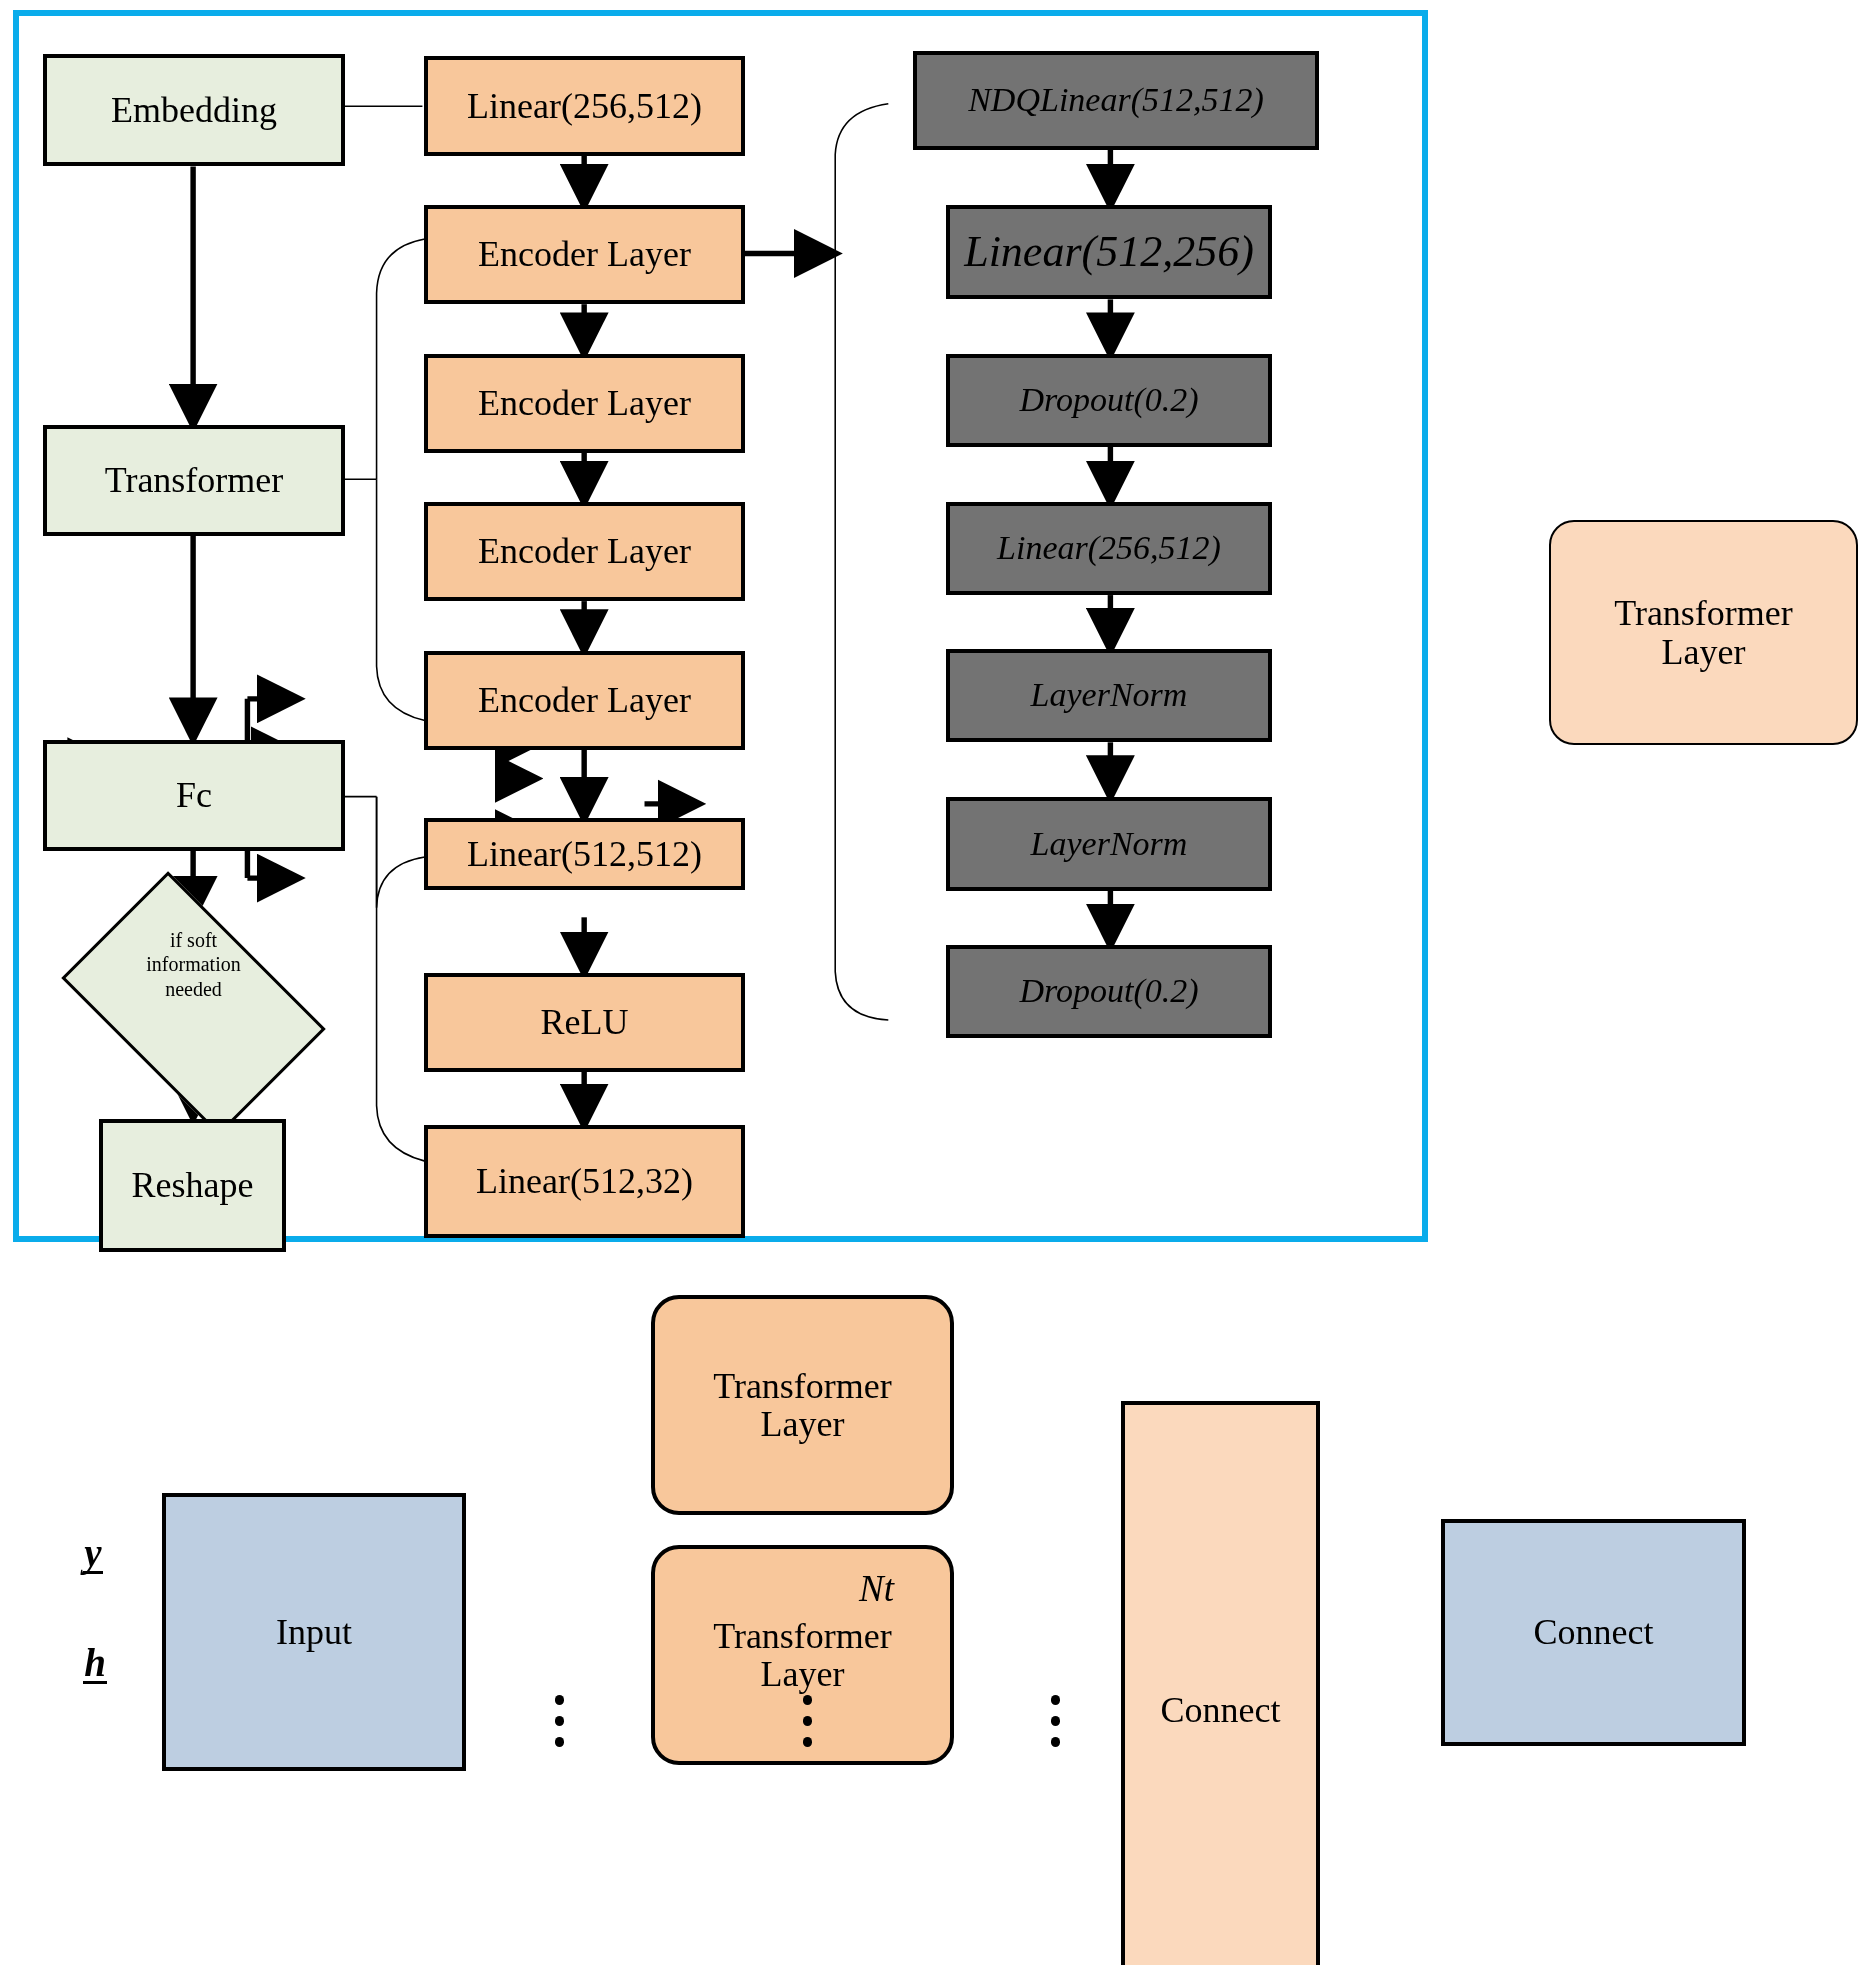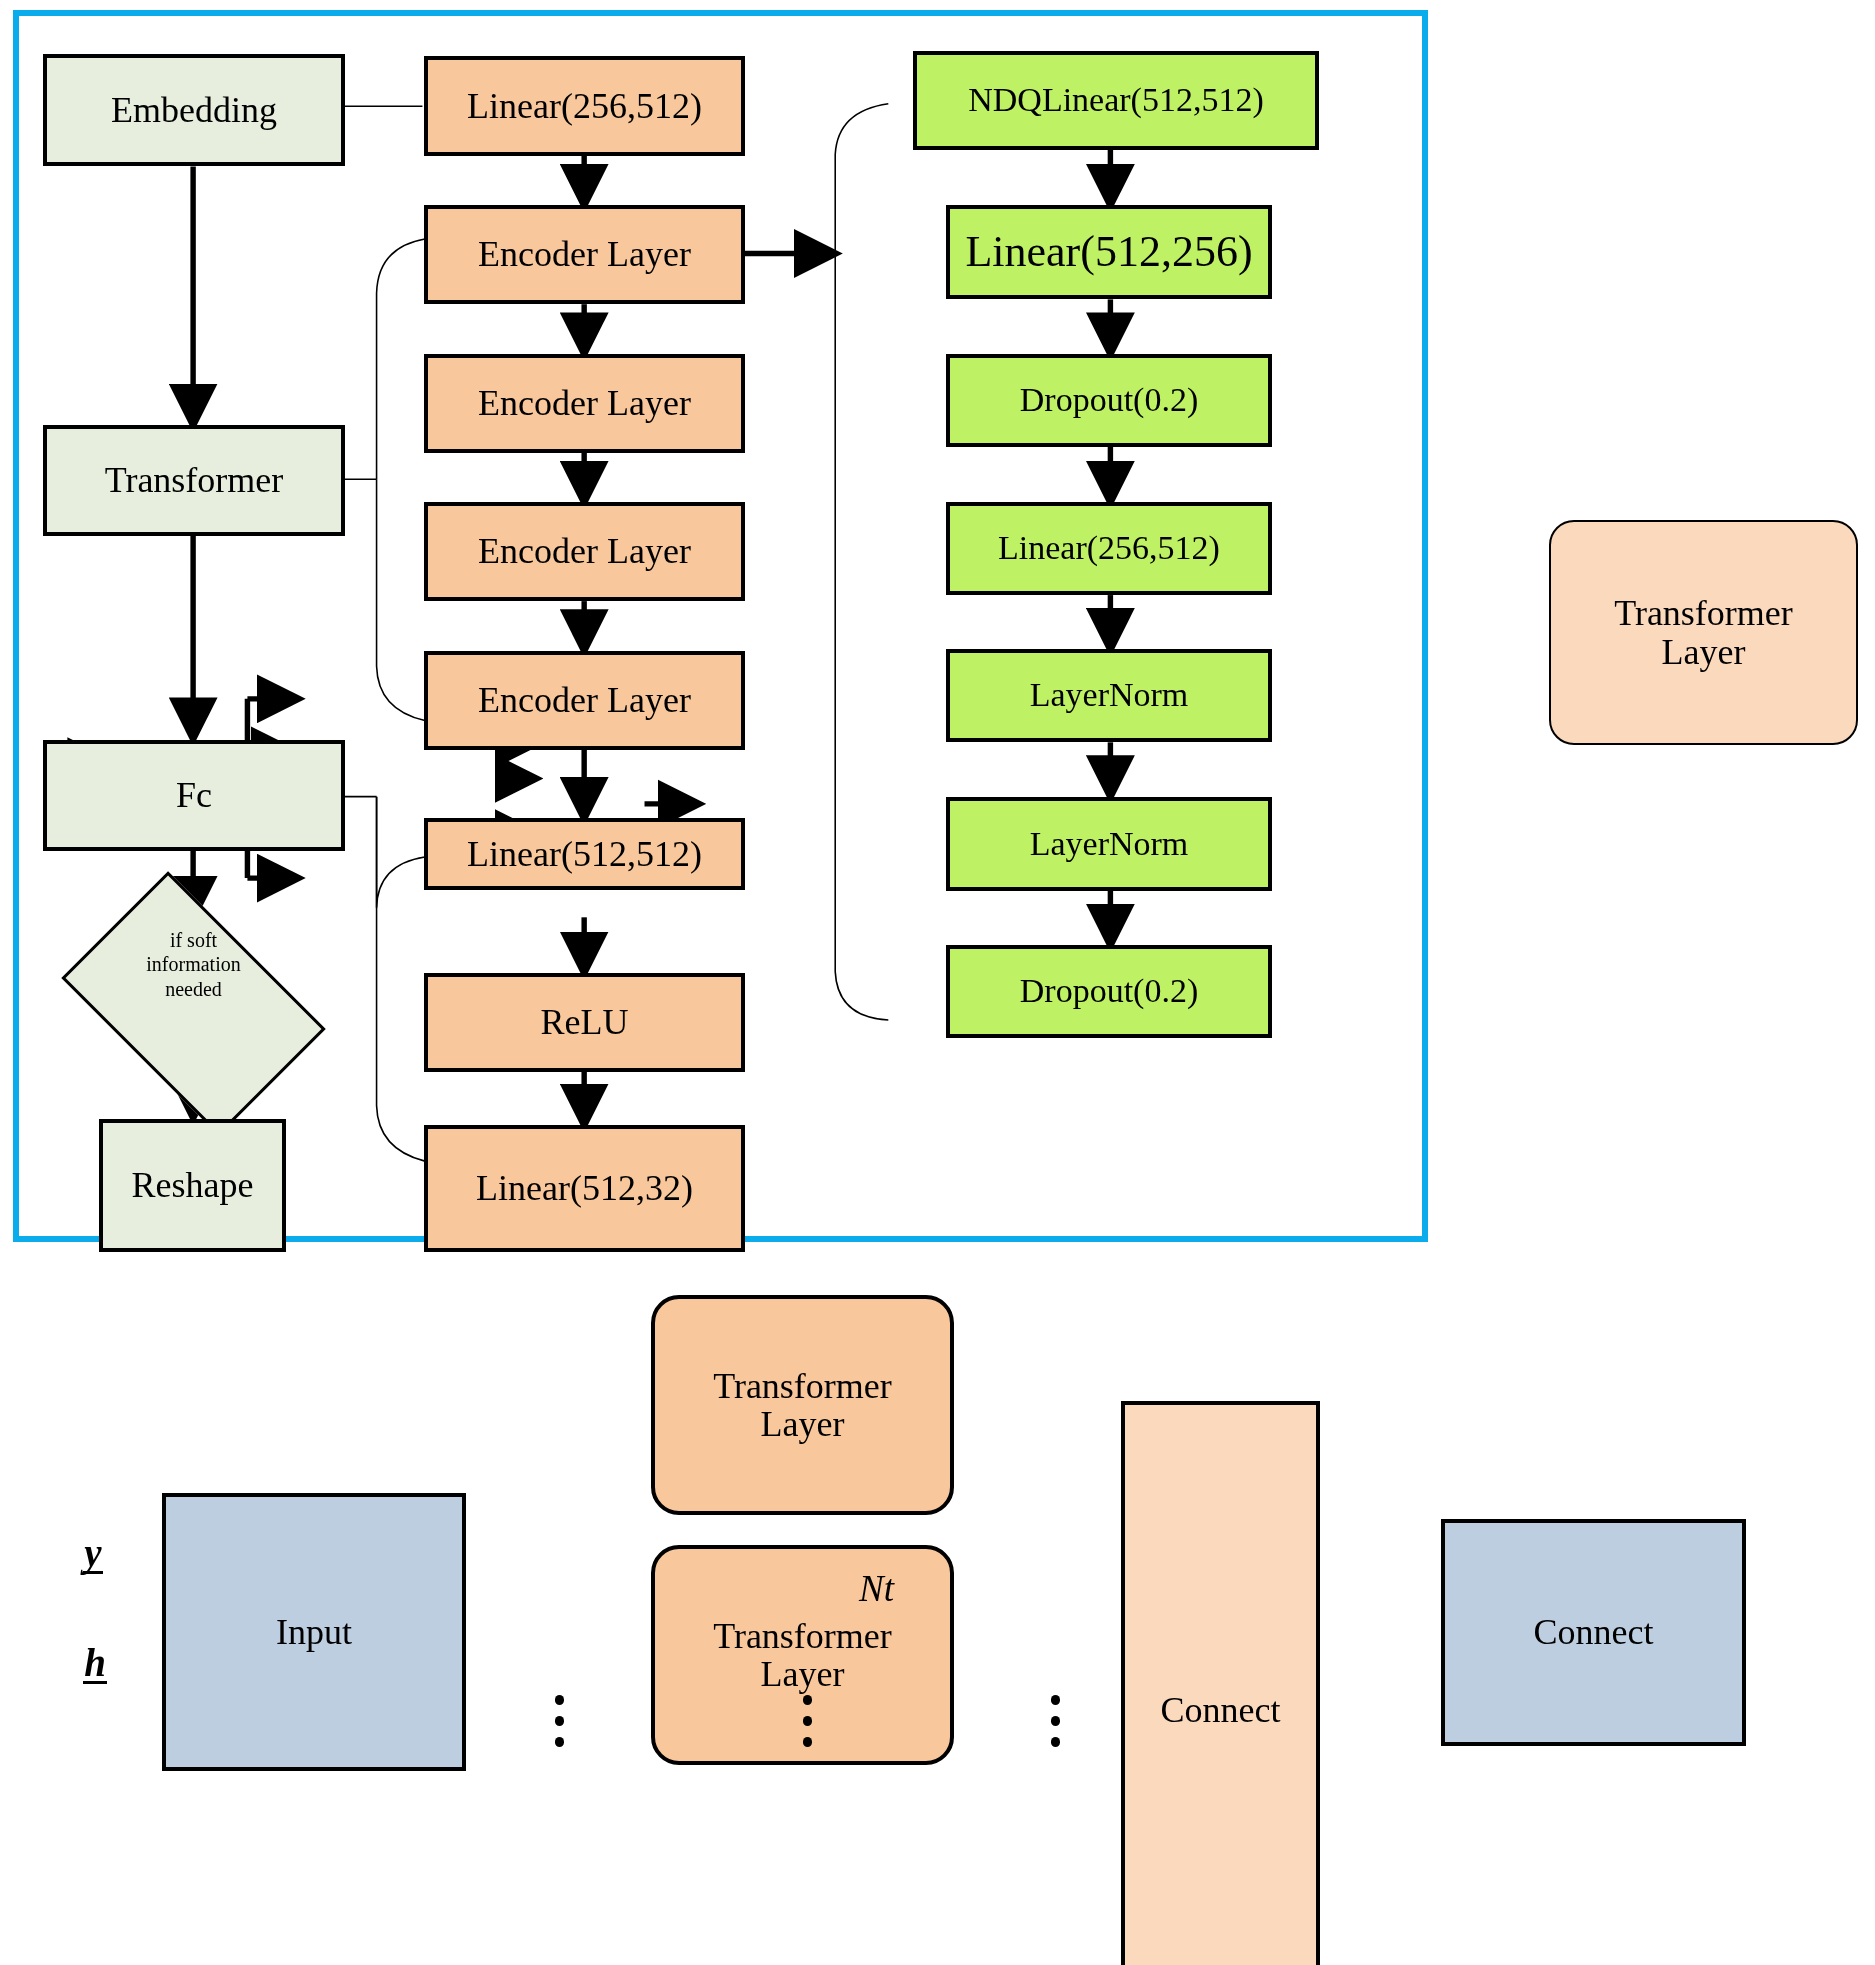--- a/index.html
+++ b/index.html
@@ -9,21 +9,21 @@
   svg#wires{position:absolute;left:0;top:0;width:1875px;height:1965px;pointer-events:none;}
 
   
   .node{position:absolute;box-sizing:border-box;display:flex;align-items:center;
         justify-content:center;text-align:center;line-height:1.06;
         border:4.2px solid #000;color:#000;}
   .node span{display:block;padding:0 3.6px;}
 
   .green  {background:#e7eede;justify-content:center;}
   .orange {background:#f8c79b;}
-  .lav    {background:#bef264;}
+  .lav    {background:#737373;font-style:italic;}
   .blue   {background:#bdcee1;}
   .peach  {background:#fbd9bd;}
 
   .rounded-outer{border-radius:28px;}
   .rounded-soft{border-radius:25px;border-width:2.4px;}
 
   .fs-big{font-size:36px;}
   .fs-mid{font-size:34px;}
 
   
@@ -172,21 +172,21 @@
   <div class="node orange fs-big" style="left: 424px; top: 651px; width: 321px; height: 99px; border-width: 4.2px; font-size: 36px;">
     <span>Encoder Layer</span>
   </div>
 
   <div class="node orange fs-big" style="left: 424px; top: 818px; width: 321px; height: 72px; border-width: 4.2px; font-size: 36px;">
     <span>Linear(512,512)</span>
   </div>
   <div class="node orange fs-big" style="left: 424px; top: 973px; width: 321px; height: 99px; border-width: 4.2px; font-size: 36px;">
     <span>ReLU</span>
   </div>
-  <div class="node orange fs-big" style="left: 424px; top: 1125px; width: 321px; height: 127px; border-width: 4.2px; font-size: 36px;">
+  <div class="node orange fs-big" style="left: 424px; top: 1125px; width: 321px; height: 113px; border-width: 4.2px; font-size: 36px;">
     <span>Linear(512,32)</span>
   </div>
 
   <div class="node lav fs-mid" style="left: 913px; top: 51px; width: 406px; height: 99px; border-width: 4.2px; font-size: 34px;">
     <span>NDQLinear(512,512)</span>
   </div>
   <div class="node lav fs-mid" style="left: 946px; top: 205px; width: 326px; height: 94px; border-width: 4.2px; font-size: 44px;">
     <span>Linear(512,256)</span>
   </div>
   <div class="node lav fs-mid" style="left: 946px; top: 354px; width: 326px; height: 93px; border-width: 4.2px; font-size: 34px;">

